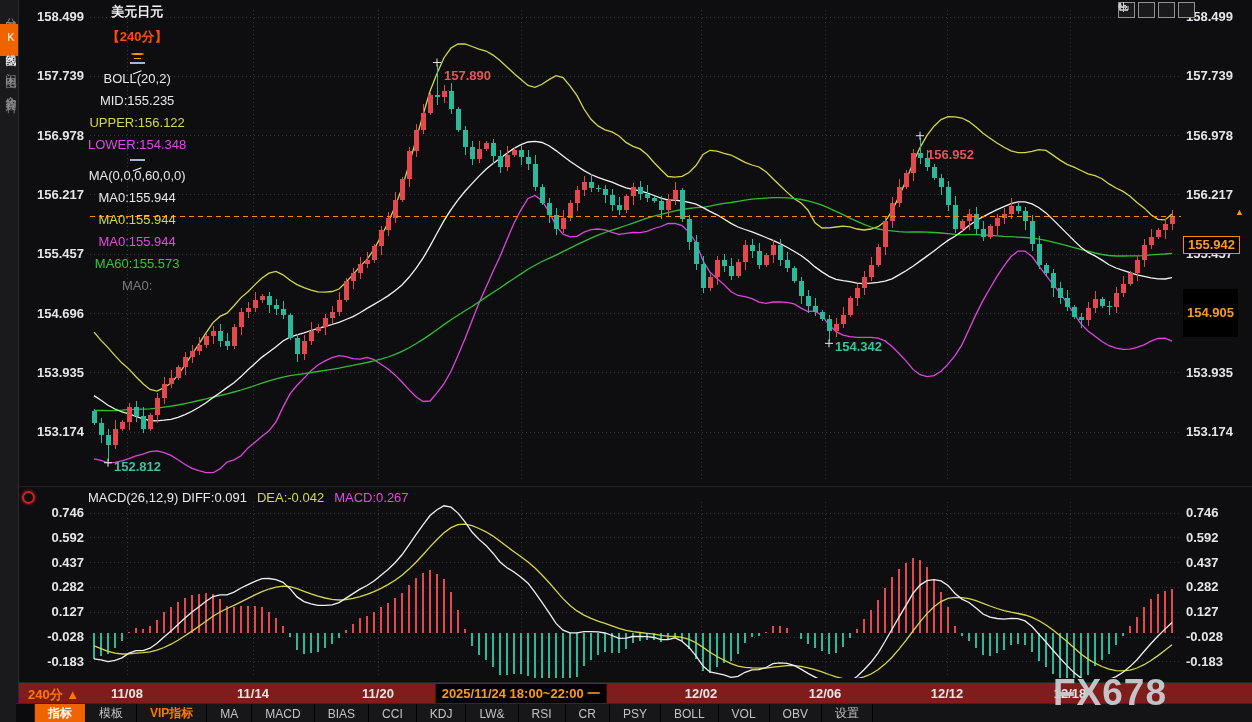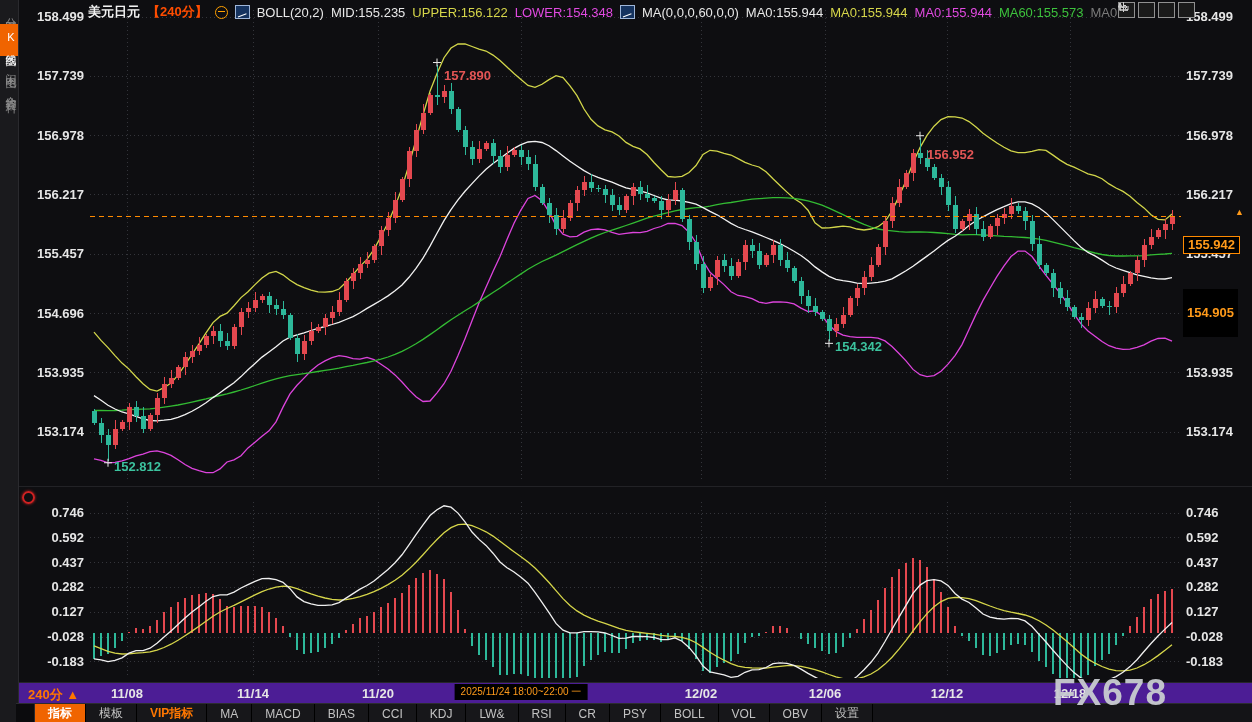--- a/index.html
+++ b/index.html
@@ -7,21 +7,21 @@
        font-family:"Liberation Sans","DejaVu Sans",sans-serif;color:#ddd;}
   .app{position:absolute;inset:0;background:#0e0e11;}
   
   .sidebar{position:absolute;left:0;top:0;width:18px;height:722px;background:#1a1a1d;
            border-right:1px solid #2a2a2e;display:flex;flex-direction:column;align-items:center;z-index:6;}
   .side-item{writing-mode:vertical-rl;text-orientation:upright;font-size:11px;color:#8d8d8d;
              padding:7px 0;margin-top:2px;letter-spacing:2px;width:18px;text-align:center;cursor:pointer;}
   .side-item.active{background:#f06400;color:#fff;}
   
   .topbar{position:absolute;left:88px;top:3px;height:18px;display:flex;align-items:center;gap:7px;
-          font-size:13px;white-space:nowrap;z-index:5;}
+          font-size:13px;white-space:nowrap;z-index:5;flex-direction:column;}
   .t-sym{color:#f2f2f2;font-weight:700;}
   .t-period{color:#ff4d00;font-weight:700;}
   .circ-ic{width:11px;height:11px;border:1px solid #ffa000;border-radius:50%;display:inline-block;position:relative;}
   .circ-ic::after{content:"";position:absolute;left:2px;right:2px;top:4px;height:1px;background:#ffa000;}
   .mini-chart-ic{display:inline-block;width:13px;height:12px;background:#15335f;border:1px solid #9fb6d8;position:relative;}
   .mini-chart-ic::after{content:"";position:absolute;left:1px;top:5px;width:9px;height:4px;
         border-bottom:1px solid #fff;transform:rotate(-20deg);}
   .c-wh{color:#e8e8e8;} .c-ye{color:#d6d64a;} .c-mg{color:#e14ae1;} .c-gr{color:#3dc23d;} .c-dim{color:#7a7a7a;}
   .tr-icons{position:absolute;left:1118px;top:2px;display:flex;gap:3px;z-index:5;}
   .tr-icons .ic{width:15px;height:14px;border:1px solid #909090;background:#1a1a1a;display:flex;
@@ -37,26 +37,26 @@
                  font-weight:600;padding:16px 4px;line-height:16px;z-index:6;}
   .tag-arrow{position:absolute;left:1235px;color:#ff9a1a;font-size:9px;z-index:6;}
   
   .ann{position:absolute;font-size:13px;font-weight:700;z-index:4;}
   .ann.hi{color:#e25555;margin-top:24px;} .ann.lo{color:#3cc29e;}
   
   .macd-head{position:absolute;left:88px;top:490px;font-size:13px;display:flex;gap:10px;z-index:4;white-space:nowrap;}
   .macd-set-ic{position:absolute;left:22px;top:491px;width:9px;height:9px;border:2px solid #cf2222;
                border-radius:50%;box-shadow:0 0 3px #cf2222;z-index:4;}
   
-  .xaxis-row{position:absolute;left:18px;right:0;top:682px;height:21px;background:#4c1d95;
+  .xaxis-row{position:absolute;left:18px;right:0;top:682px;height:21px;background:#7f1d1d;
              border-top:1px solid #26262a;z-index:5;}
   .x-period{position:absolute;left:10px;top:3px;color:#ff7700;font-size:13px;font-weight:700;cursor:pointer;}
   .x-tick{position:absolute;top:3px;font-size:13px;color:#e6e6e6;font-weight:700;transform:translateX(-50%);}
   .x-selected{position:absolute;top:1px;transform:translateX(-50%);background:#000;color:#ff9a1a;
-              font-size:10px;font-weight:400;padding:1px 6px;white-space:nowrap;}
+              font-size:13px;font-weight:700;padding:1px 6px;white-space:nowrap;}
   
   .toolbar{position:absolute;left:16px;right:0;top:703px;height:19px;background:#141417;
            border-top:1px solid #2c2c30;display:flex;align-items:stretch;z-index:7;}
   .tb-spacer{width:18px;background:#0b0b0d;border-right:1px solid #2a2a2e;}
   .tb-item{padding:0 13px;display:flex;align-items:center;font-size:12px;color:#c2c2c2;
            border-right:1px solid #000;background:#17171a;cursor:pointer;}
   .tb-item.active{background:#f06400;color:#fff;font-weight:700;}
   .tb-item.vip{color:#ff7700;font-weight:700;}
   .watermark{position:absolute;left:1053px;top:672px;font-size:37px;font-weight:600;color:#c9ccd1;
              letter-spacing:1px;z-index:9;opacity:.95;}
@@ -639,20 +639,25 @@
         </svg>
       </span>
       <span class="ic">
         <svg width="11" height="10">
           <path d="M2,1 V9 M2,5 H9 M7,3 L9,5 L7,7" stroke="#cfcfcf" fill="none" stroke-width="1"></path>
         </svg>
       </span>
     </div>
 
   <div class="macd-set-ic"></div>
+  <div class="macd-head">
+    <span class="c-wh">MACD(26,12,9) DIFF:0.091</span>
+    <span class="c-ye">DEA:-0.042</span>
+    <span class="c-mg">MACD:0.267</span>
+  </div>
 
   <div id="axis-layer">
       <div class="axis-label ax-left" style="top: 9px;">158.499</div>
       <div class="axis-label ax-right" style="top: 9px;">158.499</div>
       <div class="axis-label ax-left" style="top: 68.3px;">157.739</div>
       <div class="axis-label ax-right" style="top: 68.3px;">157.739</div>
       <div class="axis-label ax-left" style="top: 127.6px;">156.978</div>
       <div class="axis-label ax-right" style="top: 127.6px;">156.978</div>
       <div class="axis-label ax-left" style="top: 186.9px;">156.217</div>
       <div class="axis-label ax-right" style="top: 186.9px;">156.217</div>

